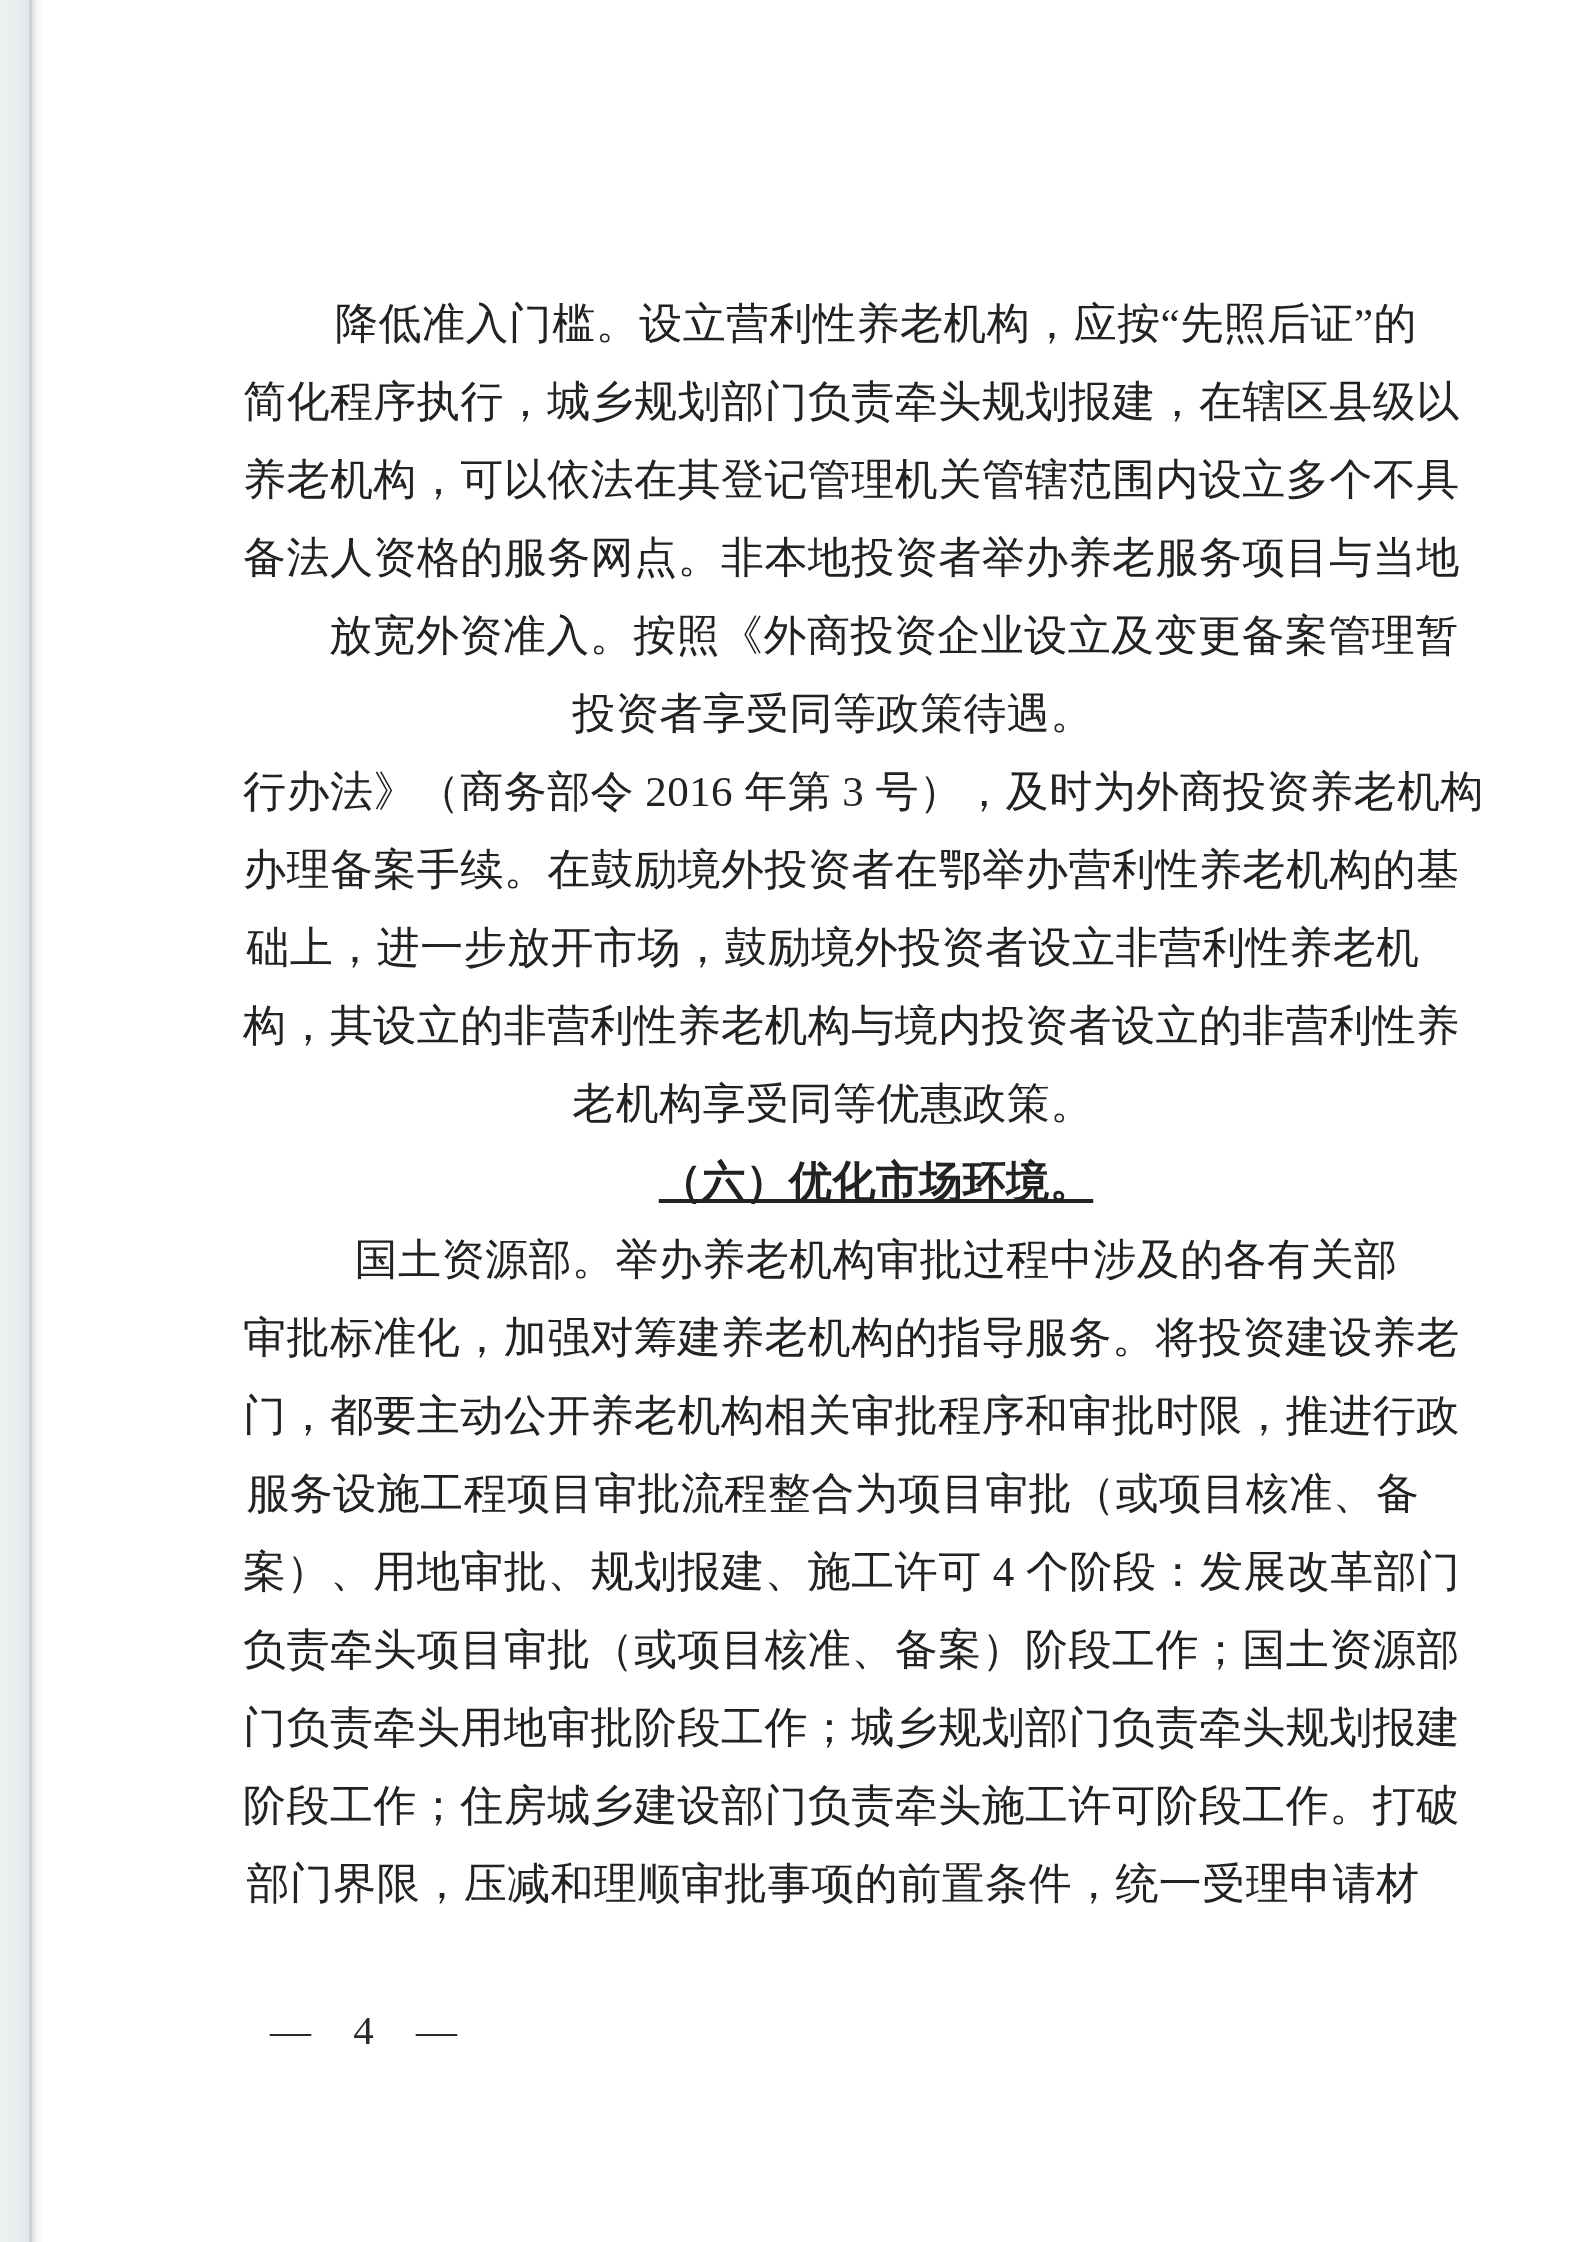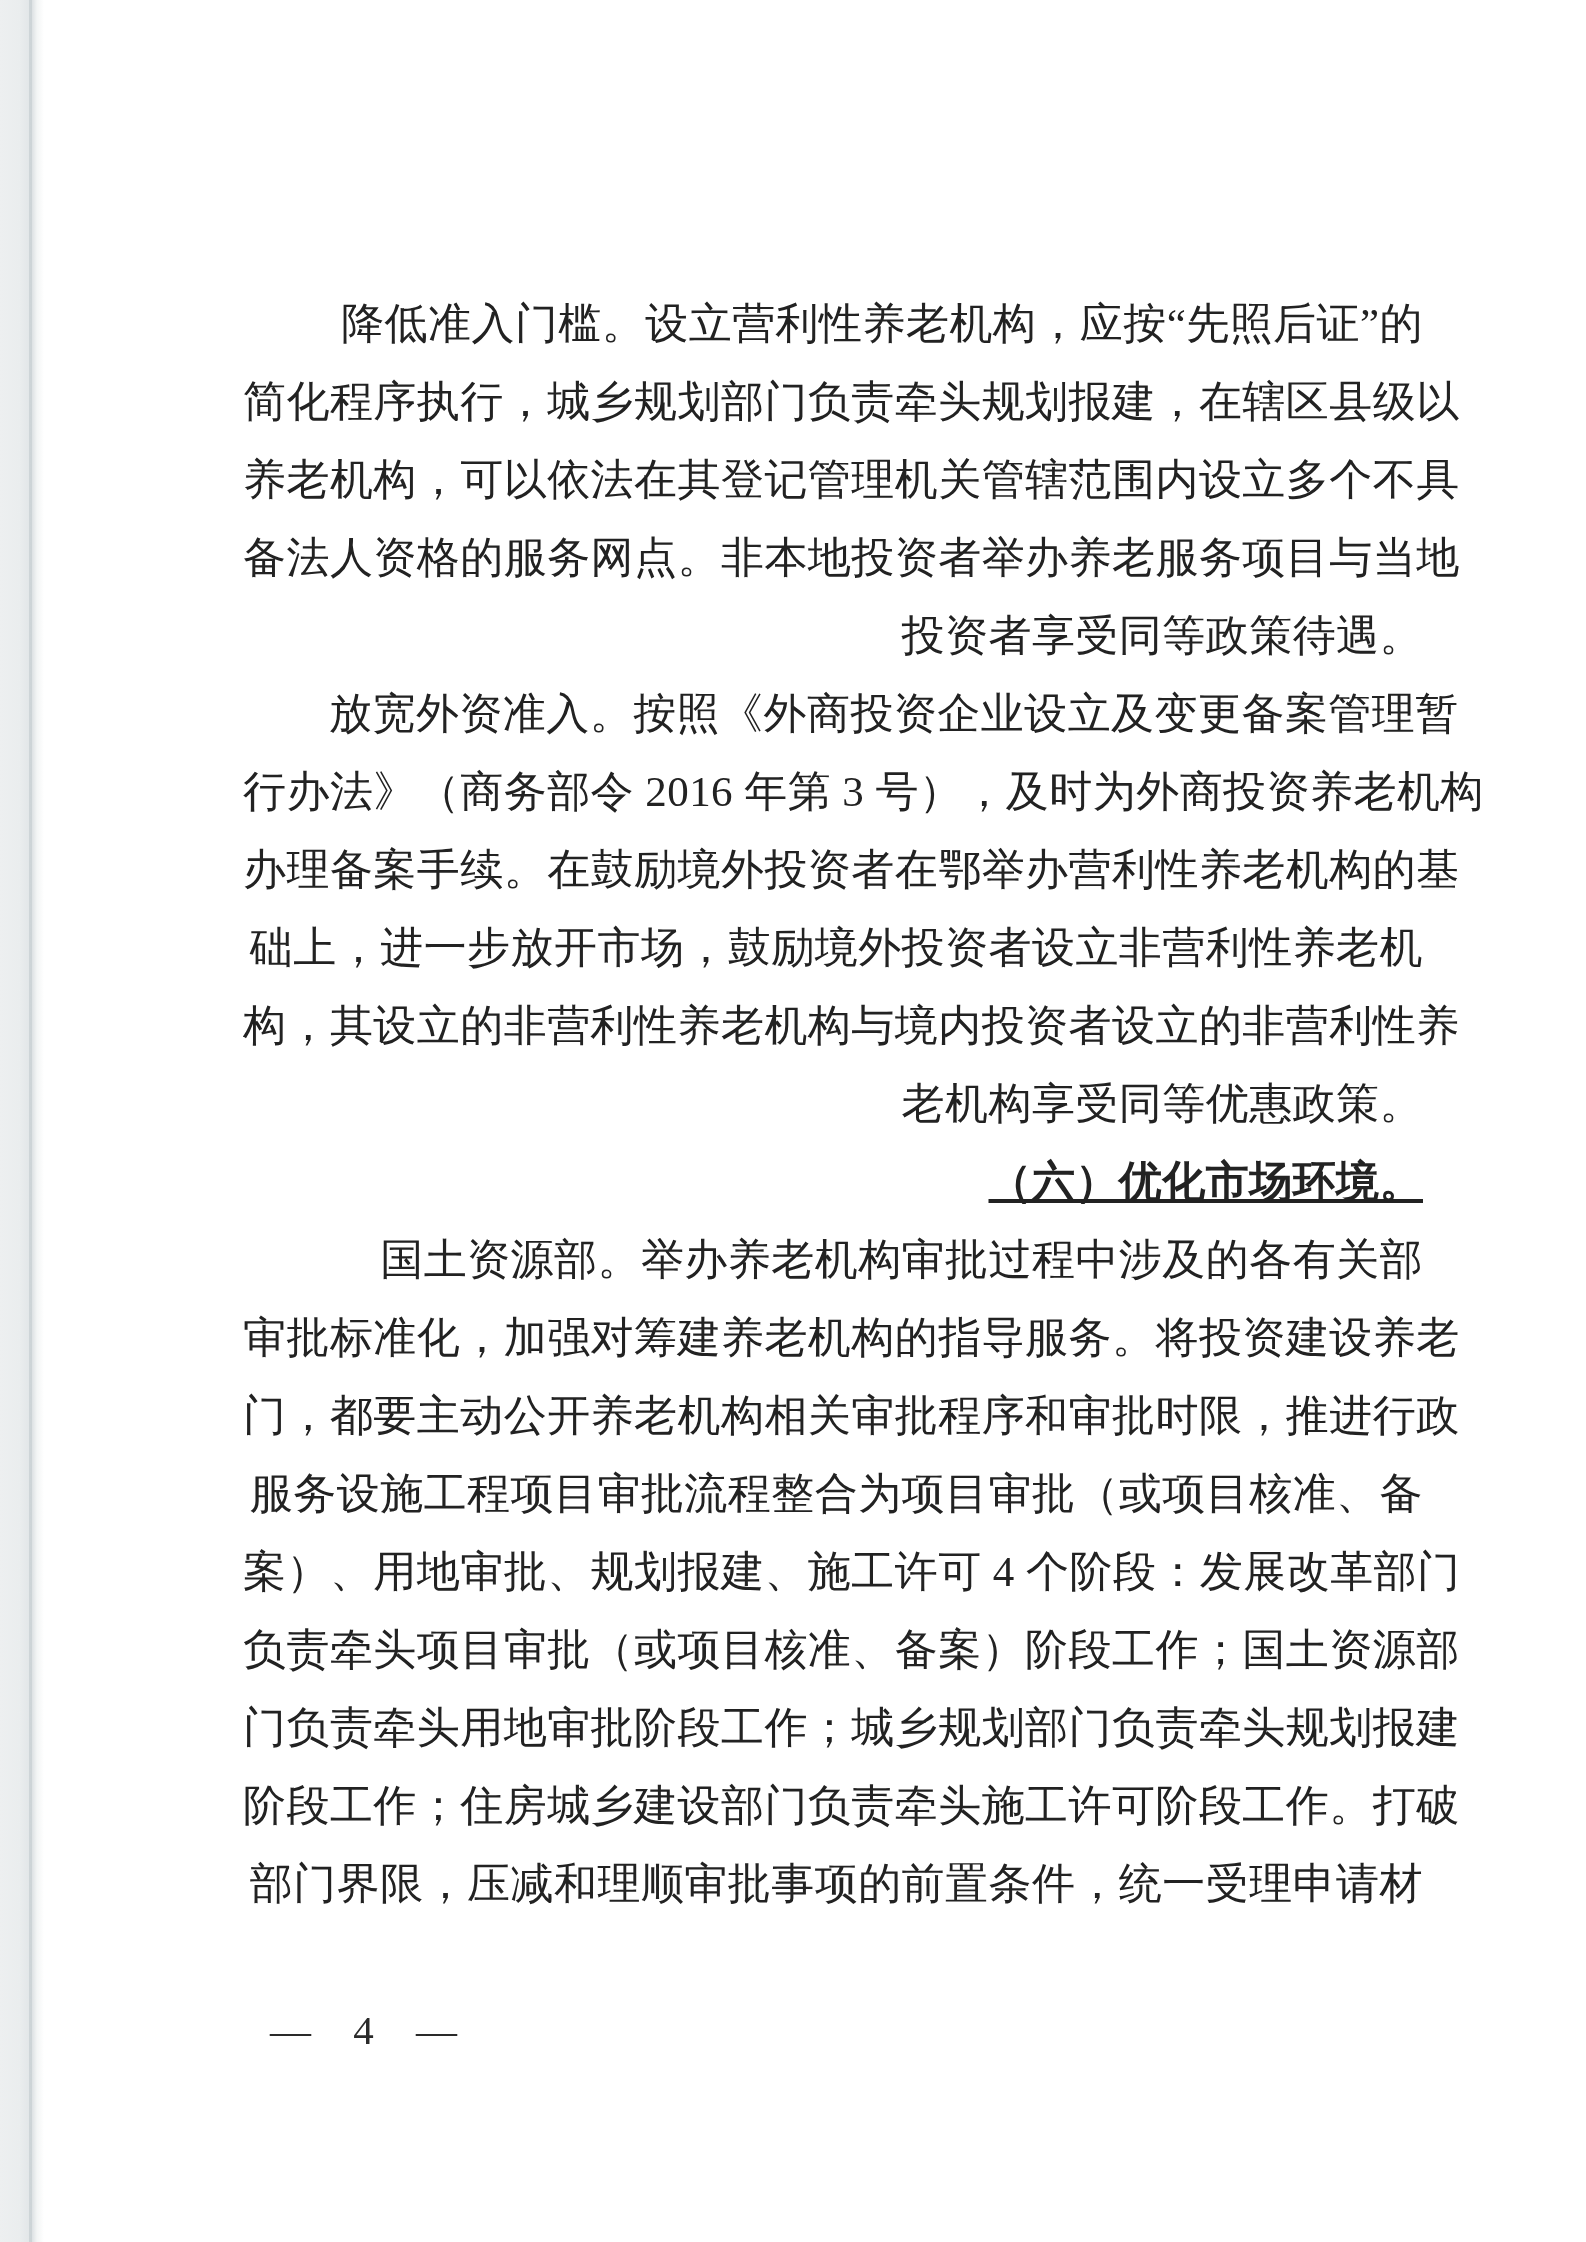--- a/index.html
+++ b/index.html
@@ -46,21 +46,21 @@
     left: 243px;
     top: 285px;
     width: 1180px;
   }
   .line {
     height: 78px;
     line-height: 78px;
     font-size: 43px;
     letter-spacing: 0.45px;
     white-space: nowrap;
-    text-align: right;
+    text-align: center;
   }
   .line.first {
     text-indent: 2em;
   }
   .line.heading {
     font-weight: 700;
     text-decoration: underline;
   }
   .footer {
     position: absolute;
@@ -76,22 +76,22 @@
 </head>
 <body>
 
 <div class="page">
   <div class="edge-artifact"></div>
   <div class="content" id="content">
       <div class="line first">降低准入门槛。设立营利性养老机构，应按“先照后证”的</div>
       <div class="line">简化程序执行，城乡规划部门负责牵头规划报建，在辖区县级以</div>
       <div class="line">养老机构，可以依法在其登记管理机关管辖范围内设立多个不具</div>
       <div class="line">备法人资格的服务网点。非本地投资者举办养老服务项目与当地</div>
+      <div class="line first">放宽外资准入。按照《外商投资企业设立及变更备案管理暂</div>
       <div class="line">投资者享受同等政策待遇。</div>
-      <div class="line first">放宽外资准入。按照《外商投资企业设立及变更备案管理暂</div>
       <div class="line">行办法》（商务部令 2016 年第 3 号），及时为外商投资养老机构</div>
       <div class="line">办理备案手续。在鼓励境外投资者在鄂举办营利性养老机构的基</div>
       <div class="line">础上，进一步放开市场，鼓励境外投资者设立非营利性养老机</div>
       <div class="line">构，其设立的非营利性养老机构与境内投资者设立的非营利性养</div>
       <div class="line">老机构享受同等优惠政策。</div>
       <div class="line first heading">（六）优化市场环境。</div>
       <div class="line first">国土资源部。举办养老机构审批过程中涉及的各有关部</div>
       <div class="line">审批标准化，加强对筹建养老机构的指导服务。将投资建设养老</div>
       <div class="line">门，都要主动公开养老机构相关审批程序和审批时限，推进行政</div>
       <div class="line">服务设施工程项目审批流程整合为项目审批（或项目核准、备</div>

